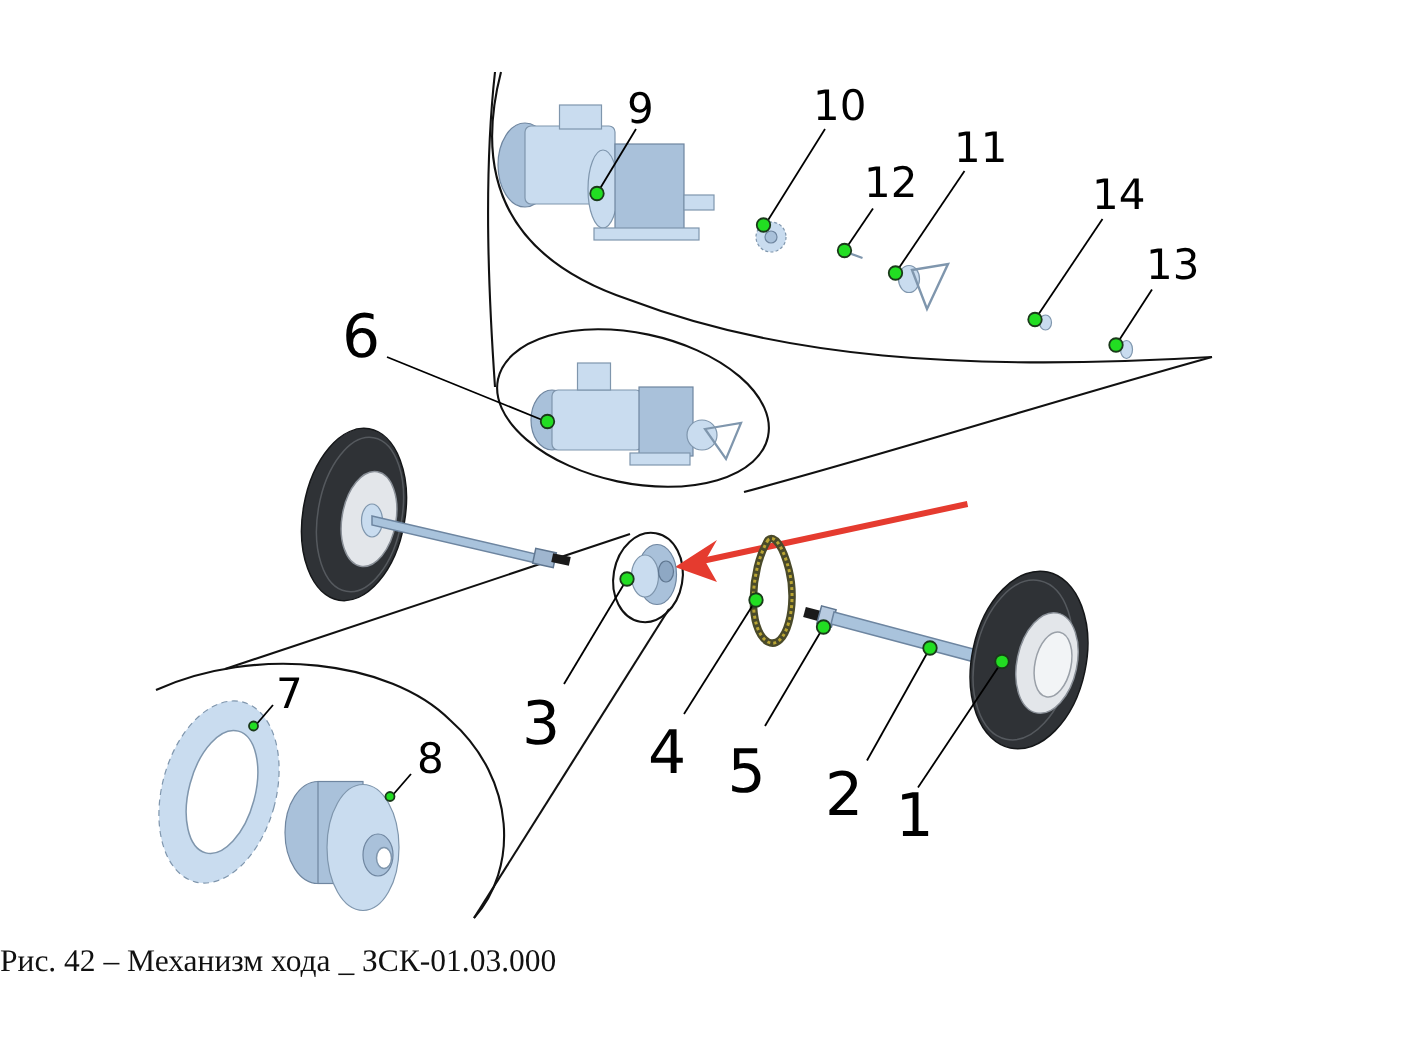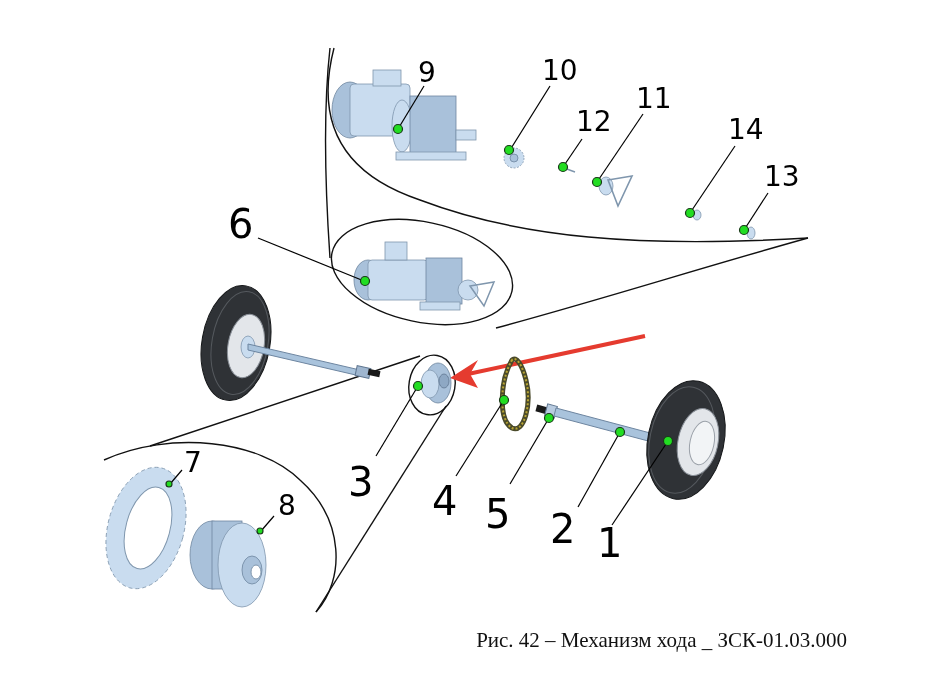--- a/index.html
+++ b/index.html
@@ -1,20 +1,20 @@
 <!DOCTYPE html>
 <html><head>
 <meta charset="utf-8">
 <style>
   html, body { margin: 0; padding: 0; background: #ffffff; }
   body { width: 942px; height: 696px; position: relative; overflow: hidden; font-family: "DejaVu Sans", sans-serif; }
   #diagram { position: absolute; left: 0; top: 0; width: 942px; height: 696px; }
   .callout-num { font-family: "DejaVu Sans", sans-serif; fill: #000; }
   .caption {
-    position: absolute; left: 0; top: 628px; width: 847px; text-align: right;
+    position: absolute; left: 0; top: 628px; width: 847px; text-align: left;
     font-family: "Liberation Serif", serif; font-size: 21px; color: #111;
   }
   .leader { stroke: #000; stroke-width: 1.2; fill: none; }
   .outline { stroke: #111; stroke-width: 1.4; fill: none; }
   .marker { fill: #22dd22; stroke: #1a3a1a; stroke-width: 1.2; }
   .part-light { fill: #c9dcef; stroke: #7f96ad; stroke-width: 0.8; }
   .part-mid { fill: #a9c1da; stroke: #6f86a0; stroke-width: 0.8; }
   .part-dark { fill: #8ea8c4; stroke: #5f7690; stroke-width: 0.8; }
   .tire { fill: #2f3236; stroke: #141618; stroke-width: 1; }
   .tire-line { fill: none; stroke: #55595e; stroke-width: 1; }

